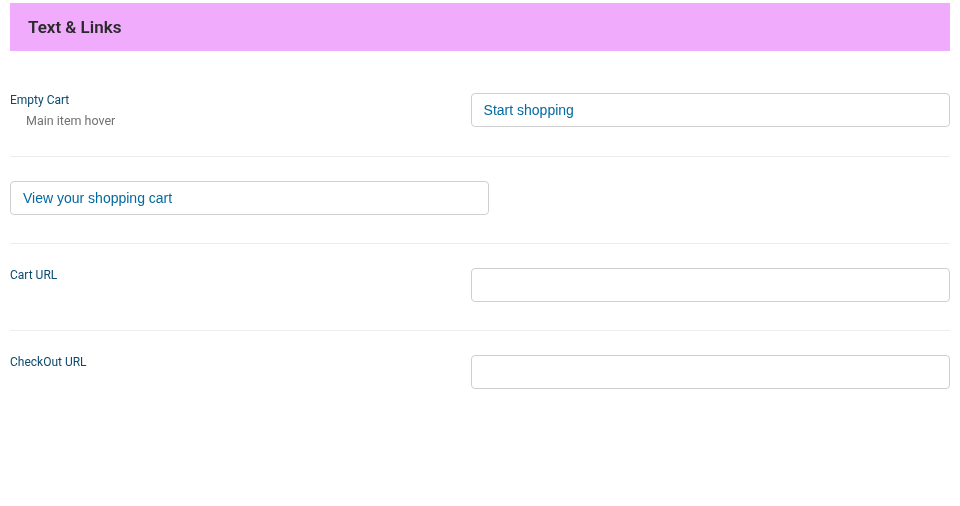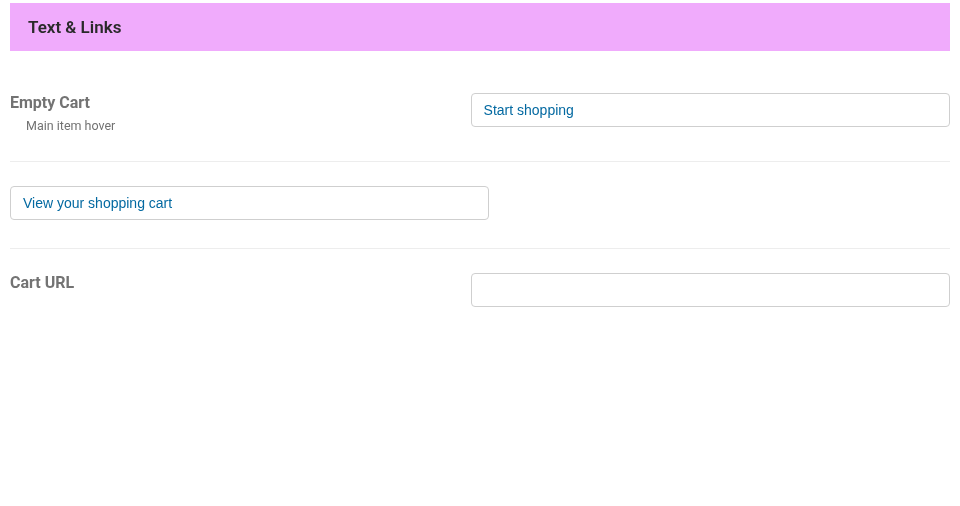--- a/index.html
+++ b/index.html
@@ -37,23 +37,23 @@
       border-bottom: none;
     }
     .form-left {
       width: 49%;
       padding-right: 20px;
     }
     .form-right {
       width: 51%;
     }
     .field-title {
-      font-size: 16px;
-      font-weight: 700;
-      color: #737373;
+      font-size: 12px;
+      font-weight: 400;
+      color: #0c4a6e;
       margin-bottom: 6px;
     }
     .field-desc {
       font-size: 12.5px;
       color: #727272;
       font-weight: 400;
       margin-left: 16px;
     }
     .text-input {
       width: 100%;
@@ -101,14 +101,22 @@
 
   <div class="form-row">
     <div class="form-left">
       <div class="field-title">Cart URL</div>
     </div>
     <div class="form-right">
       <input type="text" class="text-input" value="" style="">
     </div>
   </div>
 
+  <div class="form-row">
+    <div class="form-left">
+      <div class="field-title">CheckOut URL</div>
+    </div>
+    <div class="form-right">
+      <input type="text" class="text-input" value="" style="">
+    </div>
+  </div>
 
 </div>
 
 </body></html>

